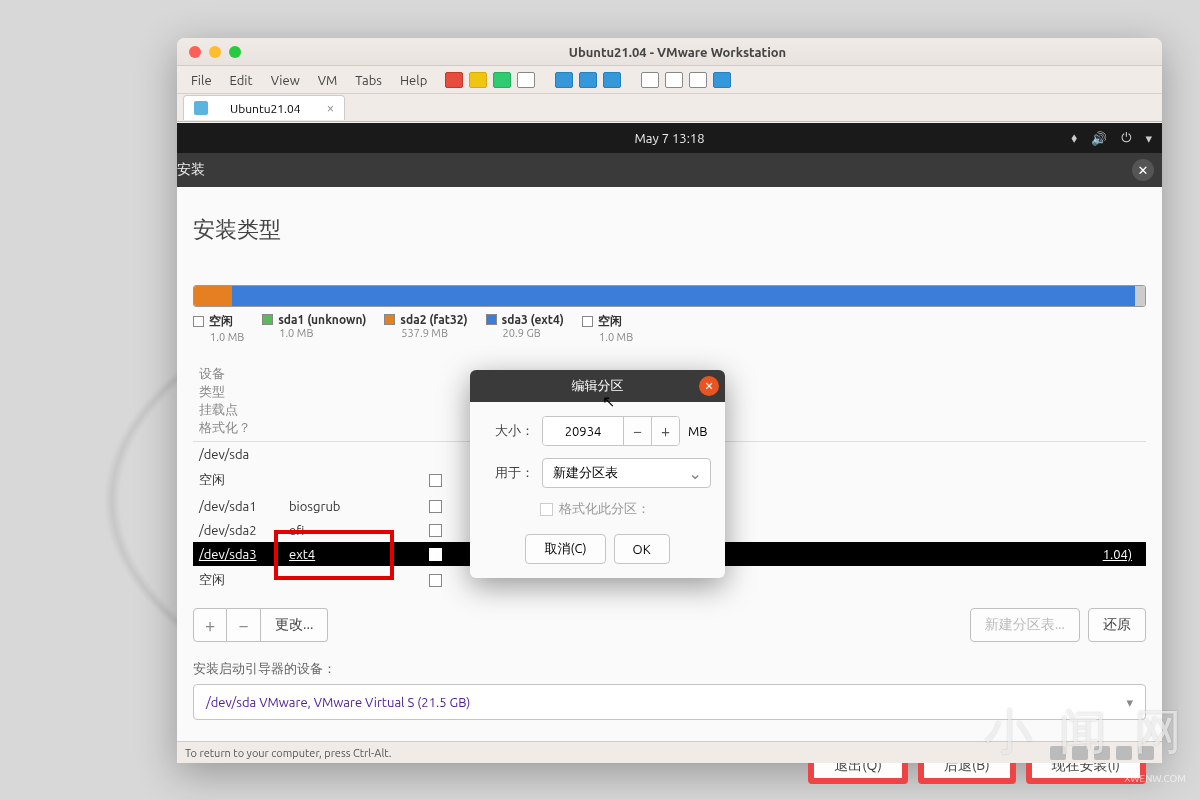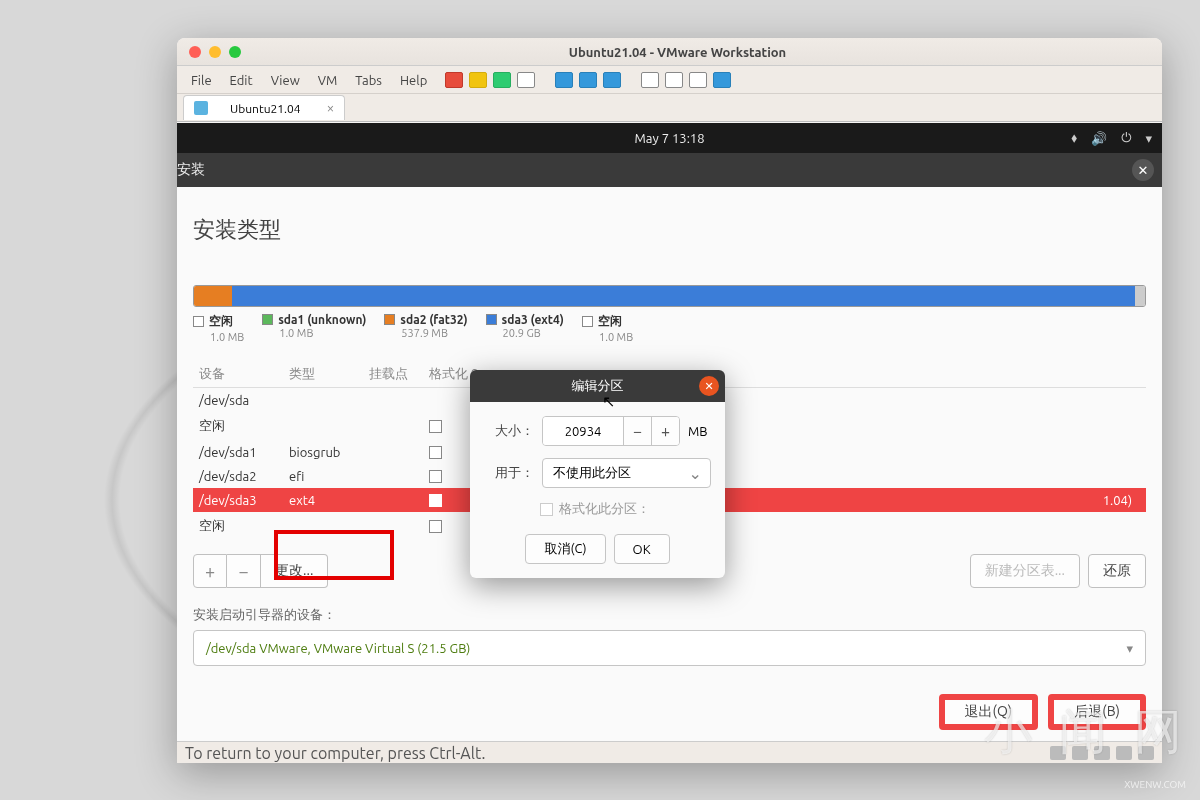--- a/index.html
+++ b/index.html
@@ -34,58 +34,58 @@
 .pb-seg{height:100%}
 .pb-orange{background:#e67e22}
 .pb-blue{background:#3b7dd8}
 .pb-grey{background:#ccc}
 .legend { display:flex; gap:18px; font-size:12px; color:#333; margin-bottom:18px; flex-wrap:wrap; }
 .lg { display:flex; flex-direction:column; gap:1px; }
 .lg-top{display:flex;align-items:center;gap:5px;font-weight:600}
 .lg-sq{width:11px;height:11px;border:1px solid #888}
 .lg-sub{color:#888;font-size:11px;padding-left:17px}
 .part-table { width:100%; }
-.pt-head { display:flex; color:#888; font-size:13px; padding:4px 6px; border-bottom:1px solid #ddd; }
+.pt-head { display:flex; color:#888; font-size:13px; padding:4px 6px; border-bottom:1px solid #ddd;flex-direction:column; }
 .pt-row { display:flex; font-size:13px; padding:5px 6px; align-items:center; color:#333; }
-.pt-row.sel { background:#ef4444; color:#fff; }
+.pt-row.sel { background:#000000; color:#fff;text-decoration:underline; }
 .c1{width:90px}.c2{width:80px}.c3{width:60px}.c4{width:60px}
 .cb{width:13px;height:13px;border:1px solid #888;background:#fff}
 .pt-row.sel .cb{border-color:#fff}
 .btn-row { display:flex; gap:0; margin-top:14px; align-items:center; }
 .sq-btn{ width:34px; height:34px; border:1px solid #c0c0c0; background:#fdfdfd; display:flex;align-items:center;justify-content:center;color:#888;font-size:18px; }
 .sq-btn.first{border-radius:4px 0 0 4px}
 .txt-btn { height:34px; padding:0 14px; border:1px solid #c0c0c0; background:#fdfdfd; display:flex;align-items:center;font-size:14px;color:#444;border-radius:4px; }
 .change-box{ border-left:none; border-radius:0 4px 4px 0;}
 .red-highlight{ position:absolute; border:4px solid #e30000; pointer-events:none; z-index:5; }
 .boot-label{ font-size:13px; color:#666; margin-top:18px; margin-bottom:6px; }
-.boot-select{ height:36px; border:1px solid #c5c5c5; border-radius:4px; display:flex; align-items:center; padding:0 12px; font-size:13px; color:#4d7c0f; position:relative; background:#fff; }
+.boot-select{ height:36px; border:1px solid #c5c5c5; border-radius:4px; display:flex; align-items:center; padding:0 12px; font-size:13px; color:#4c1d95; position:relative; background:#fff; }
 .boot-select::after{content:"▾";position:absolute;right:12px;color:#888}
 .wizard-btns{ display:flex; gap:10px; justify-content:flex-end; margin-top:28px; }
 .wbtn{ height:36px; padding:0 20px; border:6px solid #ef4444; background:#fdfdfd; border-radius:4px; font-size:14px; color:#444; display:flex;align-items:center; }
-.status-bar{ position:absolute; bottom:0; left:0; right:0; height:22px; background:#f0ebe6; border-top:1px solid #ccc; display:flex; align-items:center; padding:0 8px; font-size:16px; color:#555; }
+.status-bar{ position:absolute; bottom:0; left:0; right:0; height:22px; background:#f0ebe6; border-top:1px solid #ccc; display:flex; align-items:center; padding:0 8px; font-size:11px; color:#555; }
 .status-icons{margin-left:auto;display:flex;gap:6px}
 .si{width:16px;height:14px;background:#bbb;border-radius:2px}
 
 .dialog{ position:absolute; left:470px; top:370px; width:255px; background:#fafafa; border-radius:6px; box-shadow:0 8px 30px rgba(0,0,0,.4); z-index:10; }
 .dlg-title{ height:32px; background:#3a3a3a; color:#fff; display:flex; align-items:center; justify-content:center; font-size:13px; border-radius:6px 6px 0 0; position:relative; }
 .dlg-close{position:absolute;right:6px;width:20px;height:20px;border-radius:50%;background:#e95420;color:#fff;display:flex;align-items:center;justify-content:center;font-size:11px}
 .dlg-body{padding:14px;display:flex;flex-direction:column;gap:12px}
 .dlg-row{display:flex;align-items:center;gap:8px;font-size:13px}
 .dlg-lbl{width:50px;text-align:right;color:#444}
 .spinner{display:flex;align-items:center;border:1px solid #c5c5c5;border-radius:4px;height:30px;overflow:hidden}
 .spin-inp{width:80px;text-align:center;border:none;height:100%;font-size:13px;outline:none}
 .spin-btn{width:28px;height:100%;border-left:1px solid #c5c5c5;display:flex;align-items:center;justify-content:center;color:#555;background:#fdfdfd;font-size:16px}
 .dlg-select{flex:1;height:30px;border:1px solid #c5c5c5;border-radius:4px;display:flex;align-items:center;padding:0 10px;font-size:13px;background:#fff;position:relative}
 .dlg-select::after{content:"⌄";position:absolute;right:8px;color:#888;font-size:16px}
 .dlg-chk{display:flex;align-items:center;gap:6px;font-size:13px;color:#999;margin-left:56px}
 .dlg-btns{display:flex;gap:8px;justify-content:center;margin-top:4px}
 .dlg-btn{height:30px;padding:0 18px;border:1px solid #c5c5c5;border-radius:4px;font-size:13px;background:#fdfdfd;display:flex;align-items:center}
 .cursor{position:absolute;left:602px;top:392px;font-size:16px;color:#000;z-index:20;pointer-events:none}
 .watermark{position:absolute;right:10px;bottom:36px;color:rgba(255,255,255,.65);font-size:48px;font-weight:300;letter-spacing:8px;z-index:30;pointer-events:none;text-shadow:0 0 2px rgba(0,0,0,.2)}
-.watermark-sub{position:absolute;right:14px;bottom:10px;color:rgba(255,255,255,.7);font-size:10px;z-index:30}
+.watermark-sub{position:absolute;right:14px;bottom:16px;color:rgba(255,255,255,.7);font-size:10px;z-index:30}
 </style>
 </head>
 <body>
 
 <div class="desktop-bg"></div>
 
 <div class="vm-window">
   <div class="vm-titlebar">
     <div class="traffic">
       <div class="tl r"></div>
@@ -257,20 +257,21 @@
       </div>
 
       <div class="boot-label">安装启动引导器的设备：</div>
       <div class="boot-select">
         <span>/dev/sda   VMware, VMware Virtual S (21.5 GB)</span>
       </div>
 
       <div class="wizard-btns">
         <div class="wbtn">退出(Q)</div>
         <div class="wbtn">后退(B)</div>
+        <div class="wbtn">现在安装(I)</div>
       </div>
     </div>
   </div>
 
   <div class="status-bar">
     <span>To return to your computer, press Ctrl-Alt.</span>
     <div class="status-icons">
       <div class="si"></div>
       <div class="si"></div>
       <div class="si"></div>
@@ -293,21 +294,21 @@
       <div class="spinner">
         <input class="spin-inp" value="20934" style="">
         <div class="spin-btn">−</div>
         <div class="spin-btn">+</div>
       </div>
       <span>MB</span>
     </div>
     <div class="dlg-row">
       <div class="dlg-lbl">用于：</div>
       <div class="dlg-select">
-        <span>不使用此分区</span>
+        <span>新建分区表</span>
       </div>
     </div>
     <div class="dlg-chk">
       <div class="cb" style="border-color:#ccc"></div>
       <span>格式化此分区：</span>
     </div>
     <div class="dlg-btns">
       <div class="dlg-btn">取消(C)</div>
       <div class="dlg-btn">OK</div>
     </div>

